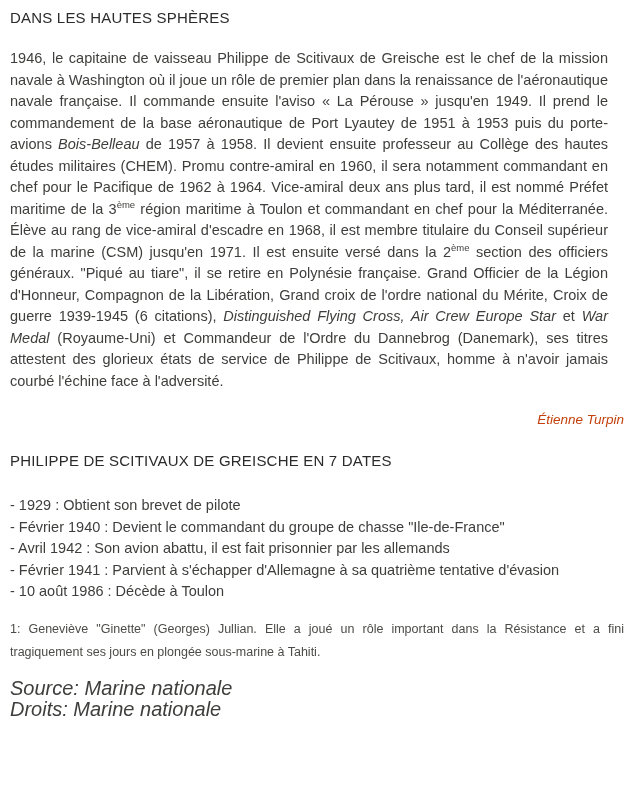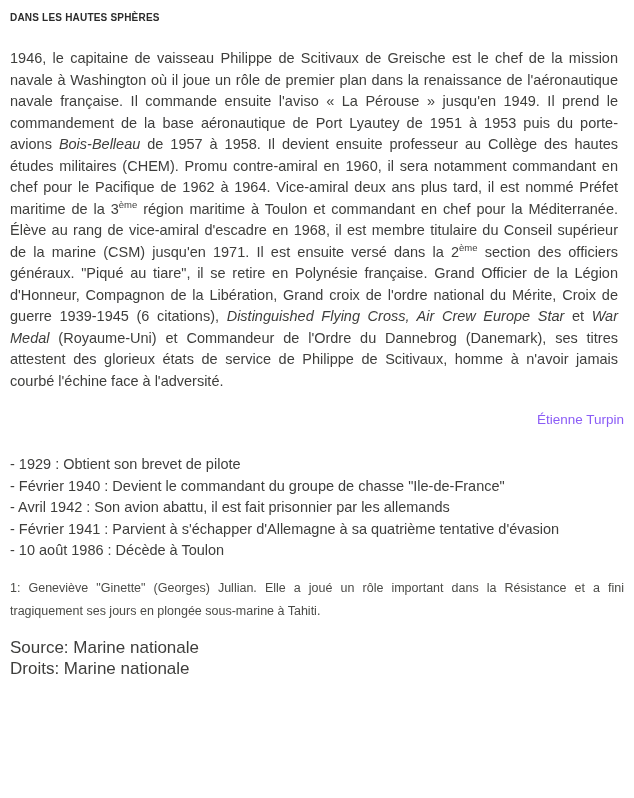--- a/index.html
+++ b/index.html
@@ -11,77 +11,80 @@
     width: 634px;
     height: 798px;
     box-sizing: border-box;
     padding: 9px 10px 10px 10px;
     background: #ffffff;
     font-family: "Liberation Sans", "DejaVu Sans", sans-serif;
     color: #3e3e3c;
     overflow: hidden;
   }
   .section-heading {
-    font-size: 10px;
-    font-weight: 700;
+    font-size: 15px;
+    font-weight: 400;
     color: #2b2b2b;
     letter-spacing: 0.2px;
     margin: 0;
     line-height: 17px;
   }
   .biography-paragraph {
-    margin: 22px 6px 0 0;
+    margin: 22px 16px 0 0;
     font-size: 14.5px;
     line-height: 21.5px;
     text-align: justify;
   }
   .biography-paragraph .italic { font-style: italic; }
   .biography-paragraph sup {
     font-size: 9.5px;
     line-height: 0;
     vertical-align: super;
   }
   .signature {
     margin: 20px 0 0 0;
     font-size: 13.5px;
+    font-style: italic;
     text-align: right;
-    color: #8b5cf6;
+    color: #c2410c;
     line-height: 16px;
   }
   .dates-heading { margin-top: 24px; }
   .dates-list {
     margin-top: 26px;
     font-size: 14.5px;
     line-height: 21.5px;
   }
   .footnote {
     margin: 15px 0 0 0;
     font-size: 12.5px;
     line-height: 23px;
     text-align: justify;
     color: #4b4b47;
   }
   .credits {
     margin-top: 14px;
-    font-size: 17px;
+    font-size: 20px;
     line-height: 21px;
+    font-style: italic;
   }
   .credits p { margin: 0; }
 </style>
 </head>
 <body>
 
 <div class="page">
 
   <h1 class="section-heading">DANS LES HAUTES SPHÈRES</h1>
 
   <p class="biography-paragraph"><span>1946, le capitaine de vaisseau Philippe de Scitivaux de Greische est le chef de la mission navale à Washington où il joue un rôle de premier plan dans la renaissance de l'aéronautique navale française. Il commande ensuite l'aviso « La Pérouse » jusqu'en 1949. Il prend le commandement de la base aéronautique de Port Lyautey de 1951 à 1953 puis du porte-avions </span><span class="italic">Bois-Belleau</span><span> de 1957 à 1958. Il devient ensuite professeur au Collège des hautes études militaires (CHEM). Promu contre-amiral en 1960, il sera notamment commandant en chef pour le Pacifique de 1962 à 1964. Vice-amiral deux ans plus tard, il est nommé Préfet maritime de la 3</span><sup>ème</sup><span> région maritime à Toulon et commandant en chef pour la Méditerranée. Élève au rang de vice-amiral d'escadre en 1968, il est membre titulaire du Conseil supérieur de la marine (CSM) jusqu'en 1971. Il est ensuite versé dans la 2</span><sup>ème</sup><span> section des officiers généraux. "Piqué au tiare", il se retire en Polynésie française. Grand Officier de la Légion d'Honneur, Compagnon de la Libération, Grand croix de l'ordre national du Mérite, Croix de guerre 1939-1945 (6 citations), </span><span class="italic">Distinguished Flying Cross, Air Crew Europe Star</span><span> et </span><span class="italic">War Medal</span><span> (Royaume-Uni) et Commandeur de l'Ordre du Dannebrog (Danemark), ses titres attestent des glorieux états de service de Philippe de Scitivaux, homme à n'avoir jamais courbé l'échine face à l'adversité.</span></p>
 
   <p class="signature">Étienne Turpin</p>
 
+  <h2 class="section-heading dates-heading">PHILIPPE DE SCITIVAUX DE GREISCHE EN 7 DATES</h2>
 
   <div class="dates-list">
     <div>- 1929 : Obtient son brevet de pilote</div>
     <div>- Février 1940 : Devient le commandant du groupe de chasse "Ile-de-France"</div>
     <div>- Avril 1942 : Son avion abattu, il est fait prisonnier par les allemands</div>
     <div>- Février 1941 : Parvient à s'échapper d'Allemagne à sa quatrième tentative d'évasion</div>
     <div>- 10 août 1986 : Décède à Toulon</div>
   </div>
 
   <p class="footnote">1: Geneviève "Ginette" (Georges) Jullian. Elle a joué un rôle important dans la Résistance et a fini tragiquement ses jours en plongée sous-marine à Tahiti.</p>

